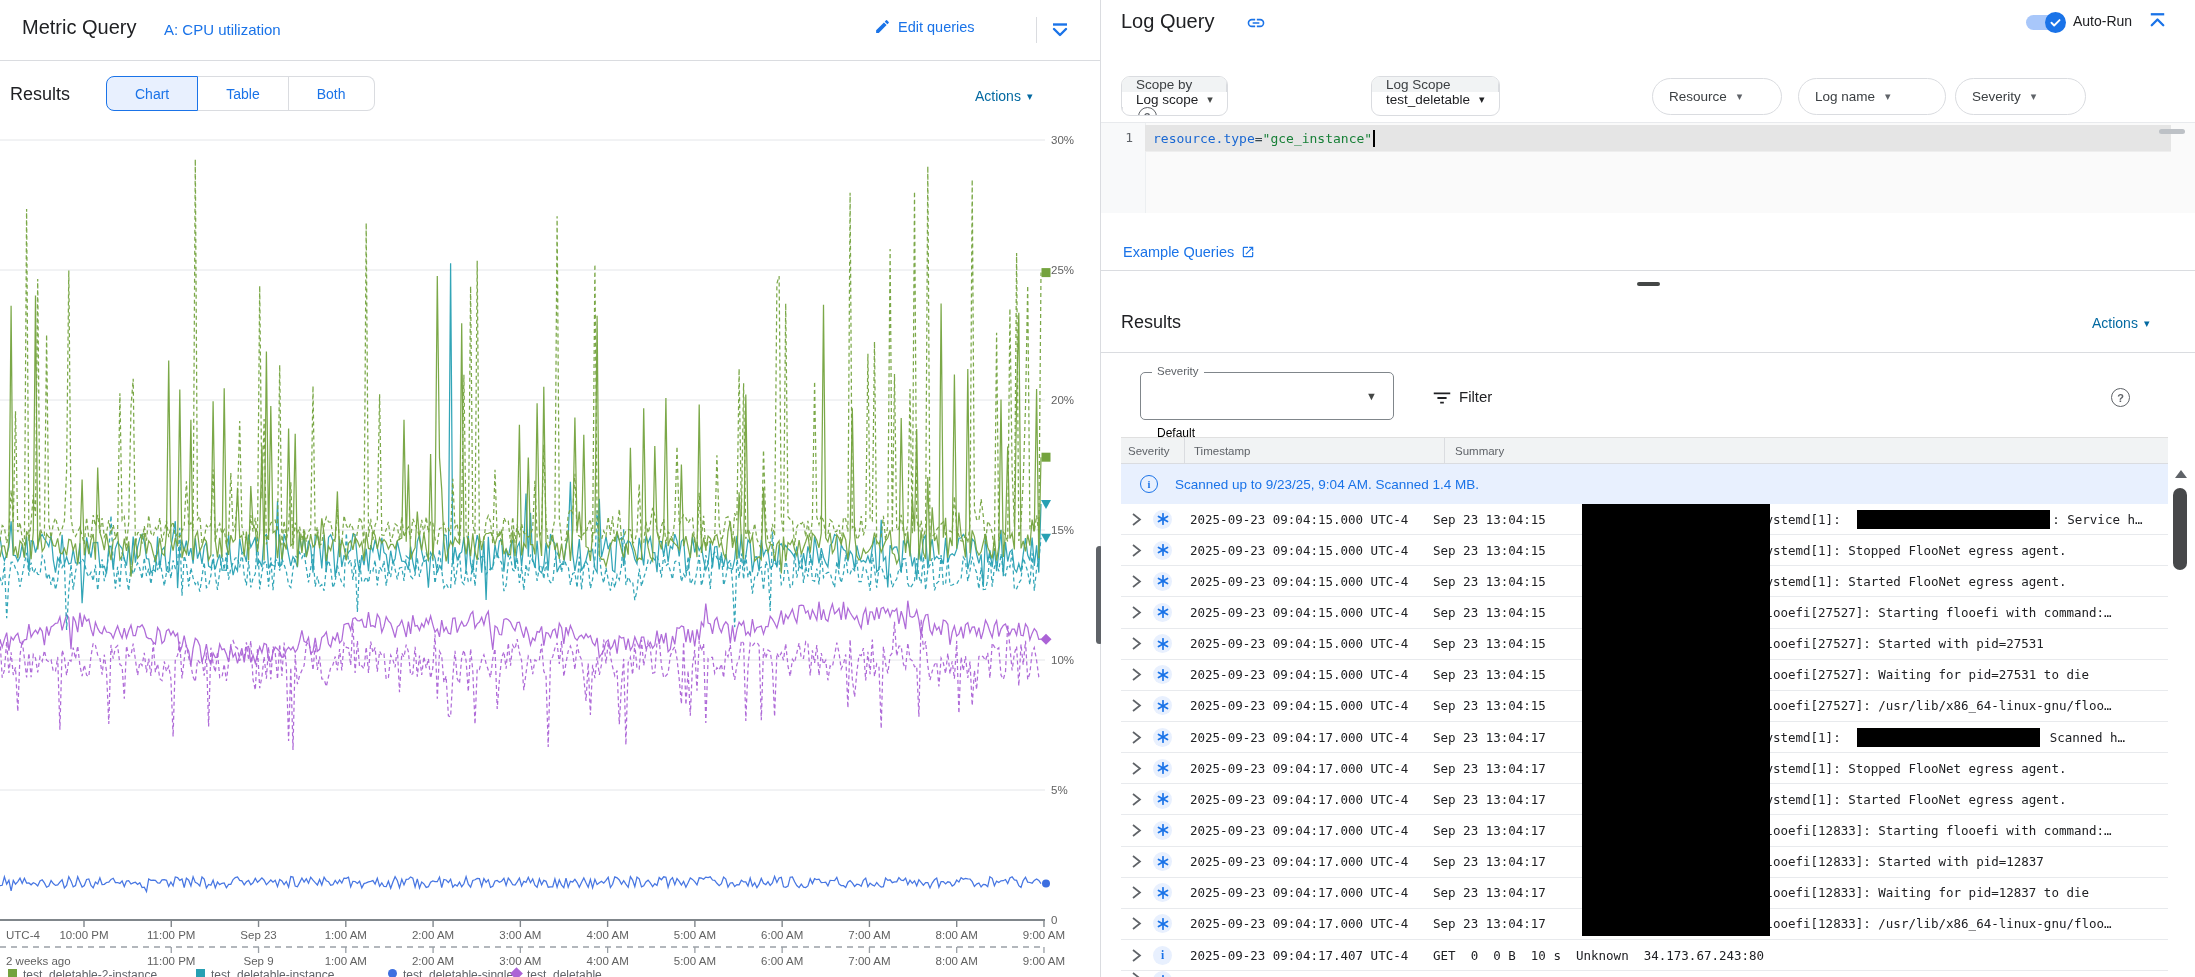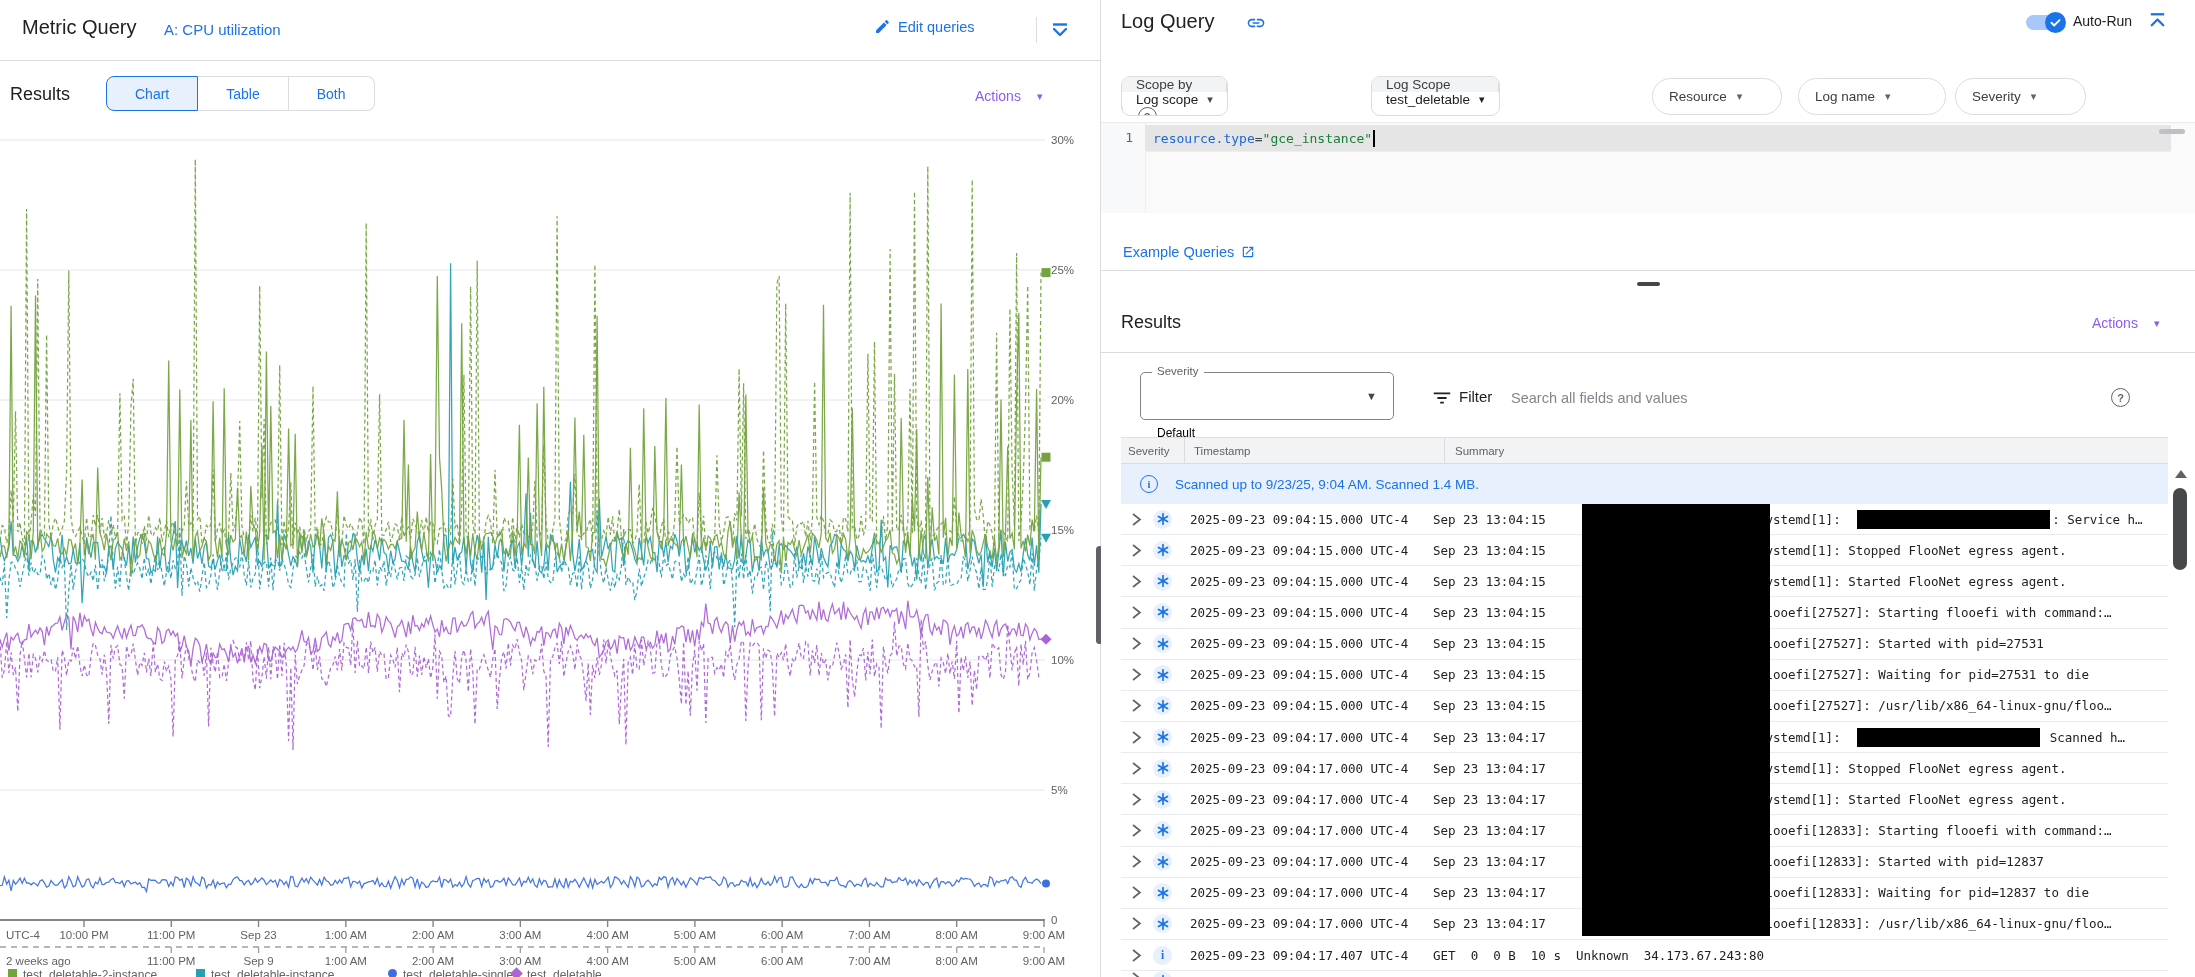--- a/index.html
+++ b/index.html
@@ -15,21 +15,21 @@
   #mp-chip{left:164px;top:21px;font-size:15px;color:#1a73e8;}
   #edit-queries{left:874px;top:18px;display:flex;align-items:center;gap:7px;color:#1a73e8;font-size:14.5px;font-weight:500;cursor:pointer;}
   #mp-hdr-sep{left:1036px;top:17px;width:1px;height:26px;background:#dadce0;}
   #mp-expand{left:1048px;top:18px;width:24px;height:24px;cursor:pointer;}
   #mp-results-label{left:10px;top:84px;font-size:18px;color:#202124;}
   #view-tabs{left:106px;top:76px;display:flex;}
   .vtab{height:33px;padding:0 28px;display:flex;align-items:center;font-size:14px;font-weight:500;color:#1a73e8;background:#fff;border:1px solid #dadce0;border-left-width:0;cursor:pointer;}
   .vtab:first-child{border-left-width:1px;border-radius:8px 0 0 8px;}
   .vtab:last-child{border-radius:0 8px 8px 0;}
   .vtab.sel{background:#e8f0fe;border:1px solid #1a73e8;}
-  .actions-btn{display:flex;align-items:center;gap:16px;color:#8b5cf6;font-size:14px;font-weight:500;cursor:pointer;}
+  .actions-btn{display:flex;align-items:center;gap:6px;color:#0369a1;font-size:14px;font-weight:500;cursor:pointer;}
   #mp-actions{left:975px;top:88px;}
   .caret{font-size:11px;line-height:1;}
   #legend-row .leg-item{position:absolute;top:0;display:flex;align-items:flex-start;gap:6px;font-size:12px;color:#5f6368;}
   #legend-row{left:0;top:968px;width:1100px;height:9px;overflow:visible;}
   .leg-marker{width:9px;height:9px;flex:0 0 auto;margin-top:1px;}
 
   
   #panel-divider{left:1100px;top:0;width:1px;height:977px;background:#dadce0;}
   #panel-divider-handle{left:1096px;top:546px;width:7px;height:98px;background:#5f6368;border-radius:4px;cursor:col-resize;}
 
@@ -335,21 +335,20 @@
       <span id="severity-float-label">Severity</span>
       <span id="severity-value">Default</span>
       <span id="severity-caret">▼</span>
     </div>
     <div id="filter-icon" class="abs">
       <svg width="22" height="22" viewBox="0 0 24 24">
           <path fill="#202124" d="M3 6h18v2H3zM7 11h10v2H7zM10 16h4v2h-4z"></path>
         </svg>
     </div>
     <div id="filter-label" class="abs">Filter</div>
-    <input id="search-input" class="abs" placeholder="Search all fields and values" style="">
     <div id="filter-help" class="abs">
         <span class="help-circle">?</span>
       </div>
 
     <div id="log-table" class="abs">
       <div id="table-header">
         <div class="th th-sev">Severity</div>
         <div class="th th-ts">Timestamp</div>
         <div class="th th-sum">Summary</div>
       </div>

